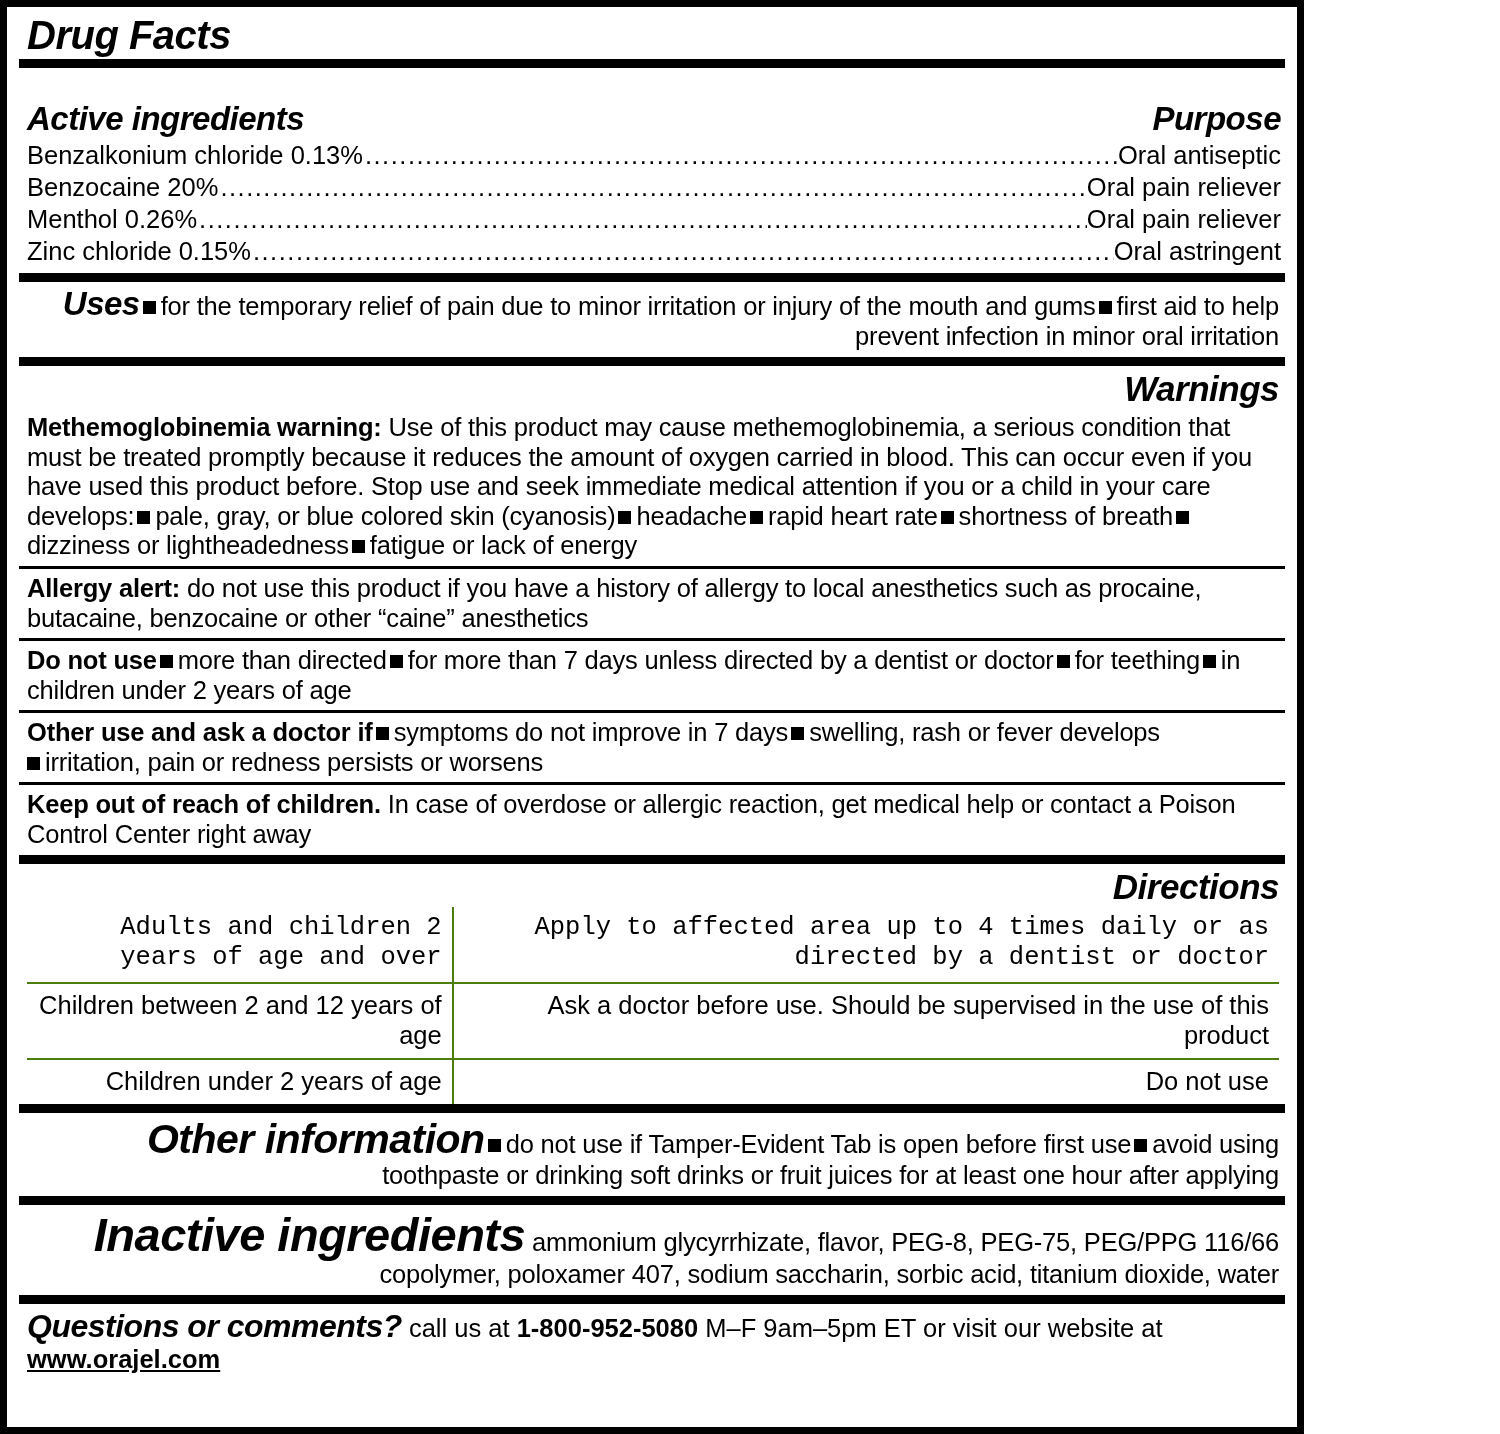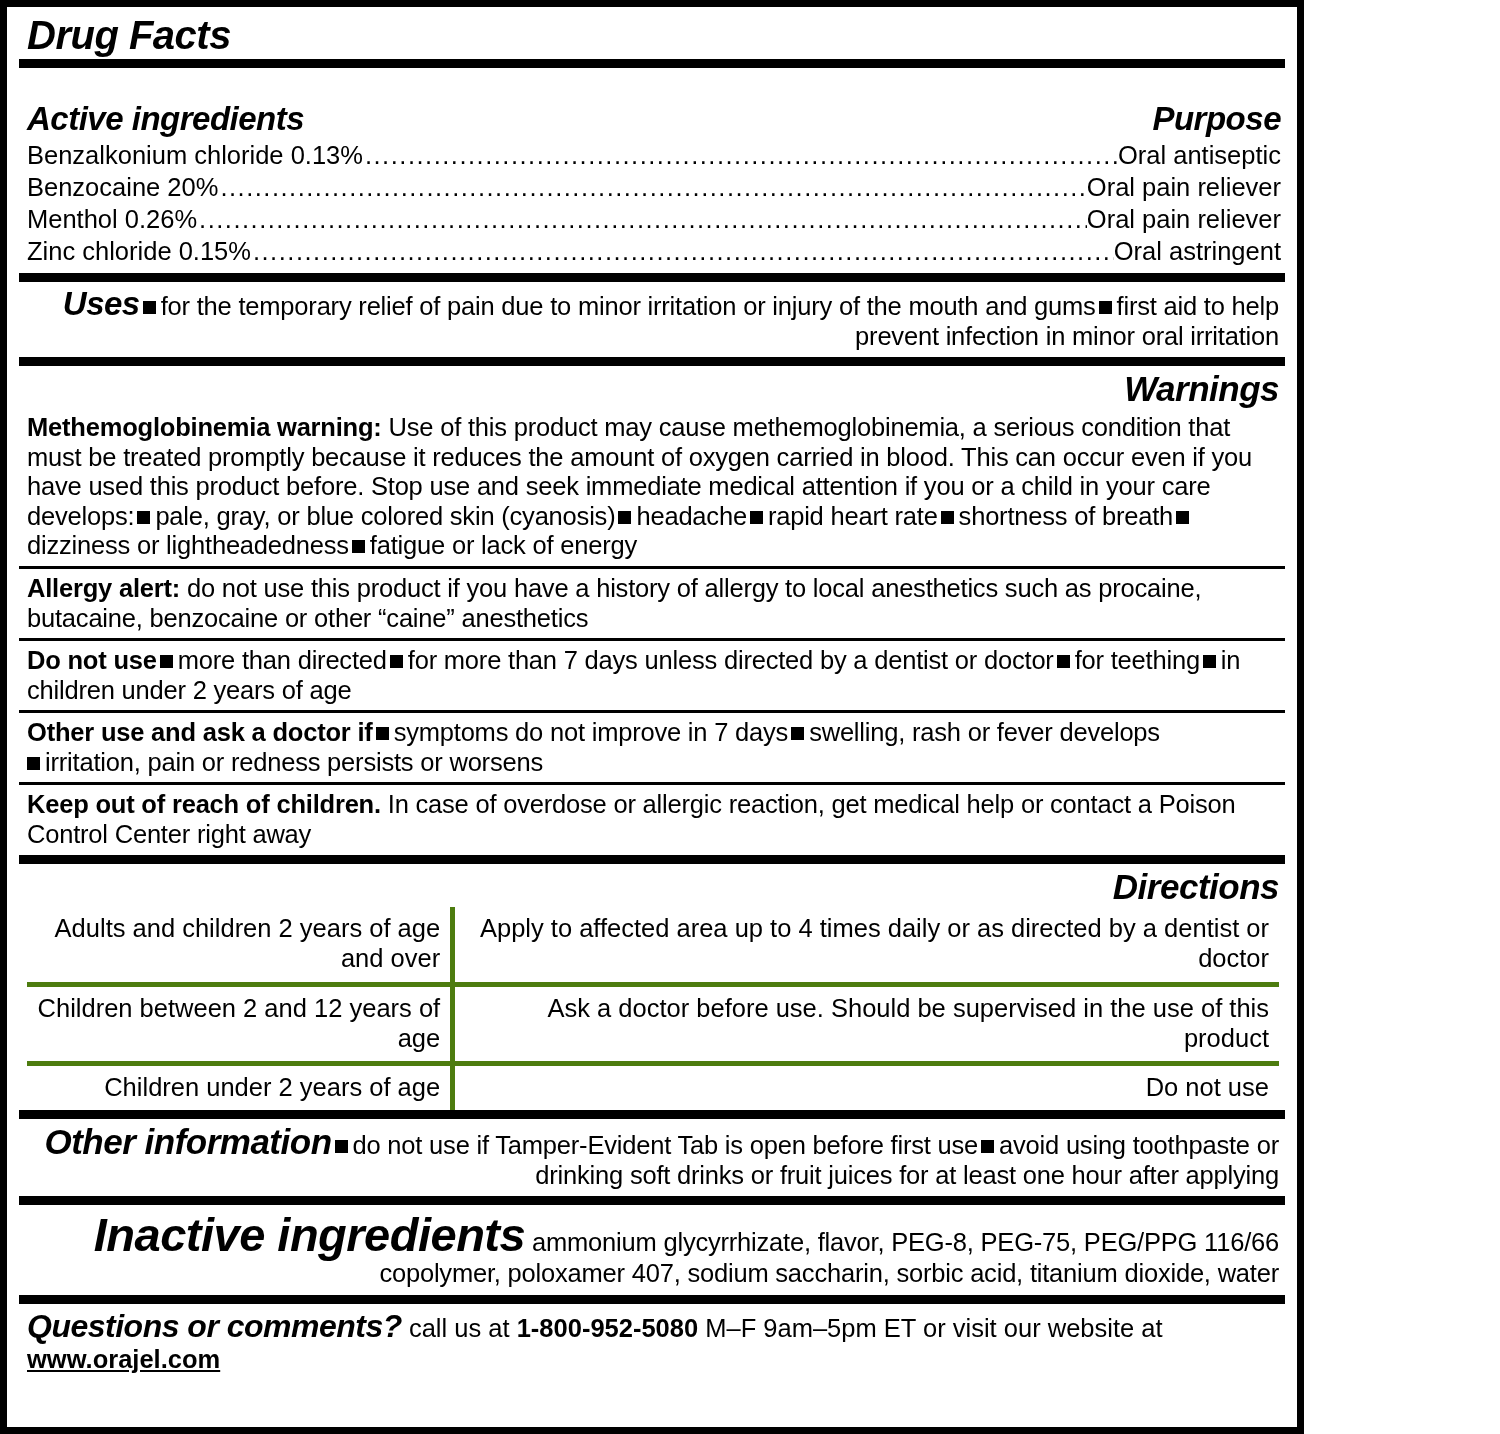--- a/index.html
+++ b/index.html
@@ -92,27 +92,27 @@
   .sec { padding: 5px 6px 6px 8px; text-align: right; }
   .sub { padding: 5px 6px 5px 8px; }
   
   table.dirs {
     width: 100%;
     border-collapse: collapse;
     font-size: 25.5px;
     margin-top: 2px;
   }
   table.dirs td {
-    border: 5px solid #4d7c0f;
+    border: 2px solid #4d7c0f;
     padding: 6px 10px 8px 10px;
     vertical-align: top;
     line-height: 1.18;
   }
   table.dirs tr td:first-child { width: 34%; }
-  table.dirs tr:first-child td { border-top: none; }
+  table.dirs tr:first-child td { border-top: none; font-family: Liberation Mono, monospace; }
   table.dirs td:first-child { border-left: none; }
   table.dirs td:last-child { border-right: none; }
   table.dirs tr:last-child td { border-bottom: none; }
   .qa {
     padding: 6px 6px 2px 8px;
     font-size: 25.5px;
     line-height: 1.2;
   }
   .qa .hdr-italic { font-size: 32px; }
   .link { text-decoration: underline; font-weight: bold; }
@@ -215,21 +215,21 @@
         <td>Children under 2 years of age</td>
         <td>Do not use</td>
       </tr>
     </tbody>
       </table>
   </div>
 
   <div class="rule-thick"></div>
 
   <div class="sec body-txt">
-    <span class="hdr-italic" style="font-size:35px">Other information</span><span class="sq"></span><span>do not use if Tamper-Evident Tab is open before first use</span><span class="sq"></span><span>avoid using toothpaste or drinking soft drinks or fruit juices for at least one hour after applying</span>
+    <span class="hdr-italic" style="font-size:41px">Other information</span><span class="sq"></span><span>do not use if Tamper-Evident Tab is open before first use</span><span class="sq"></span><span>avoid using toothpaste or drinking soft drinks or fruit juices for at least one hour after applying</span>
   </div>
 
   <div class="rule-thick"></div>
 
   <div class="sec body-txt">
     <span class="hdr-italic" style="font-size:47px">Inactive  ingredients</span>
     <span>ammonium glycyrrhizate, flavor, PEG-8, PEG-75, PEG/PPG 116/66 copolymer, poloxamer 407, sodium saccharin, sorbic acid, titanium dioxide, water</span>
   </div>
 
   <div class="rule-thick"></div>

